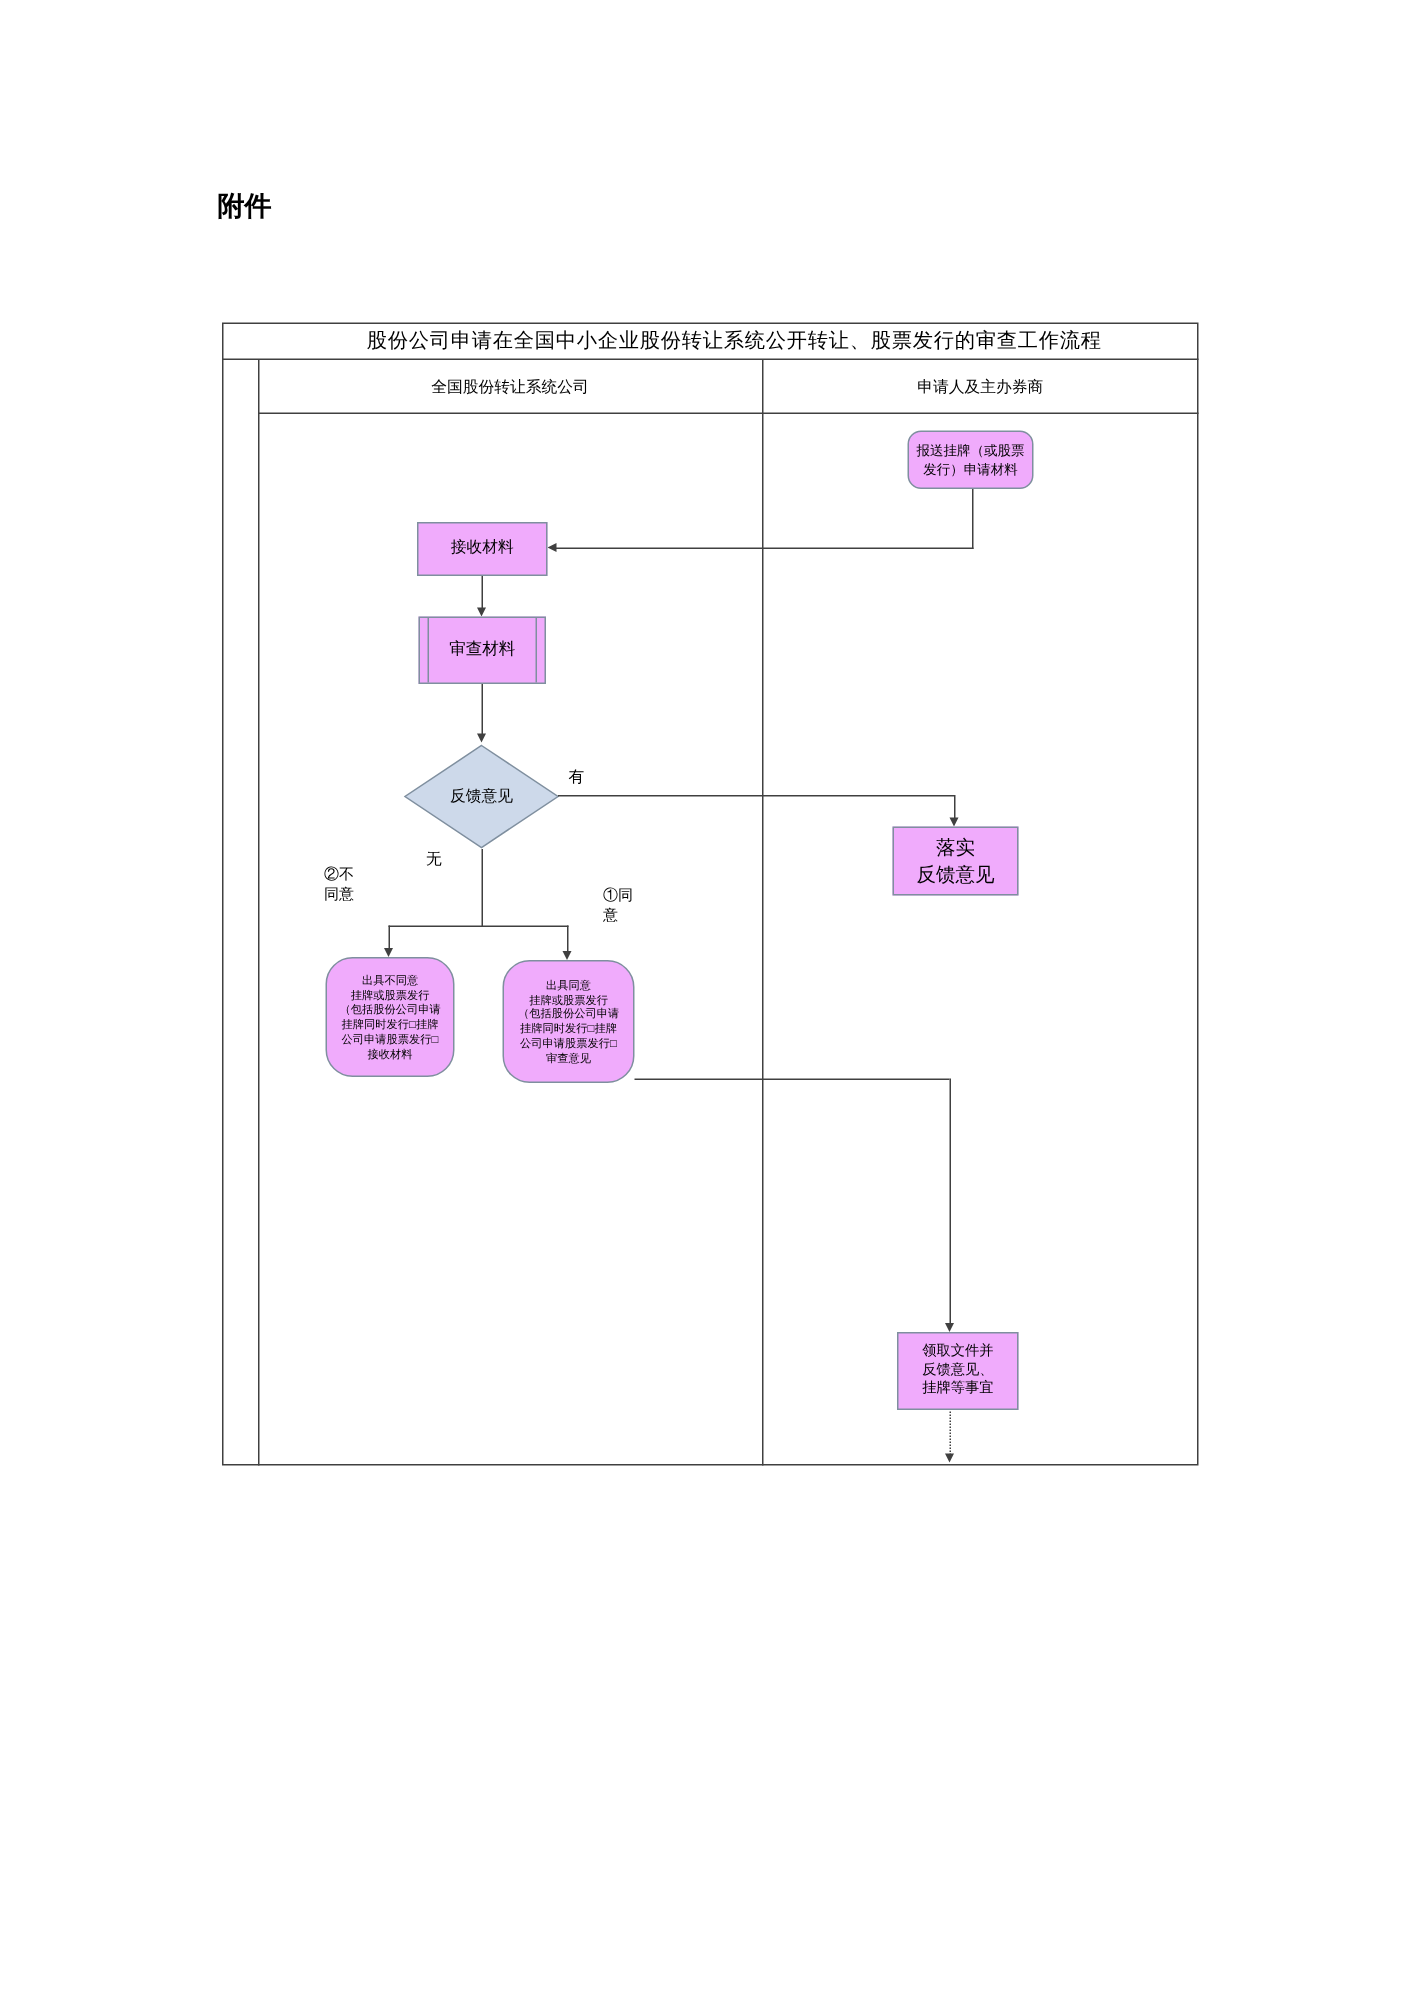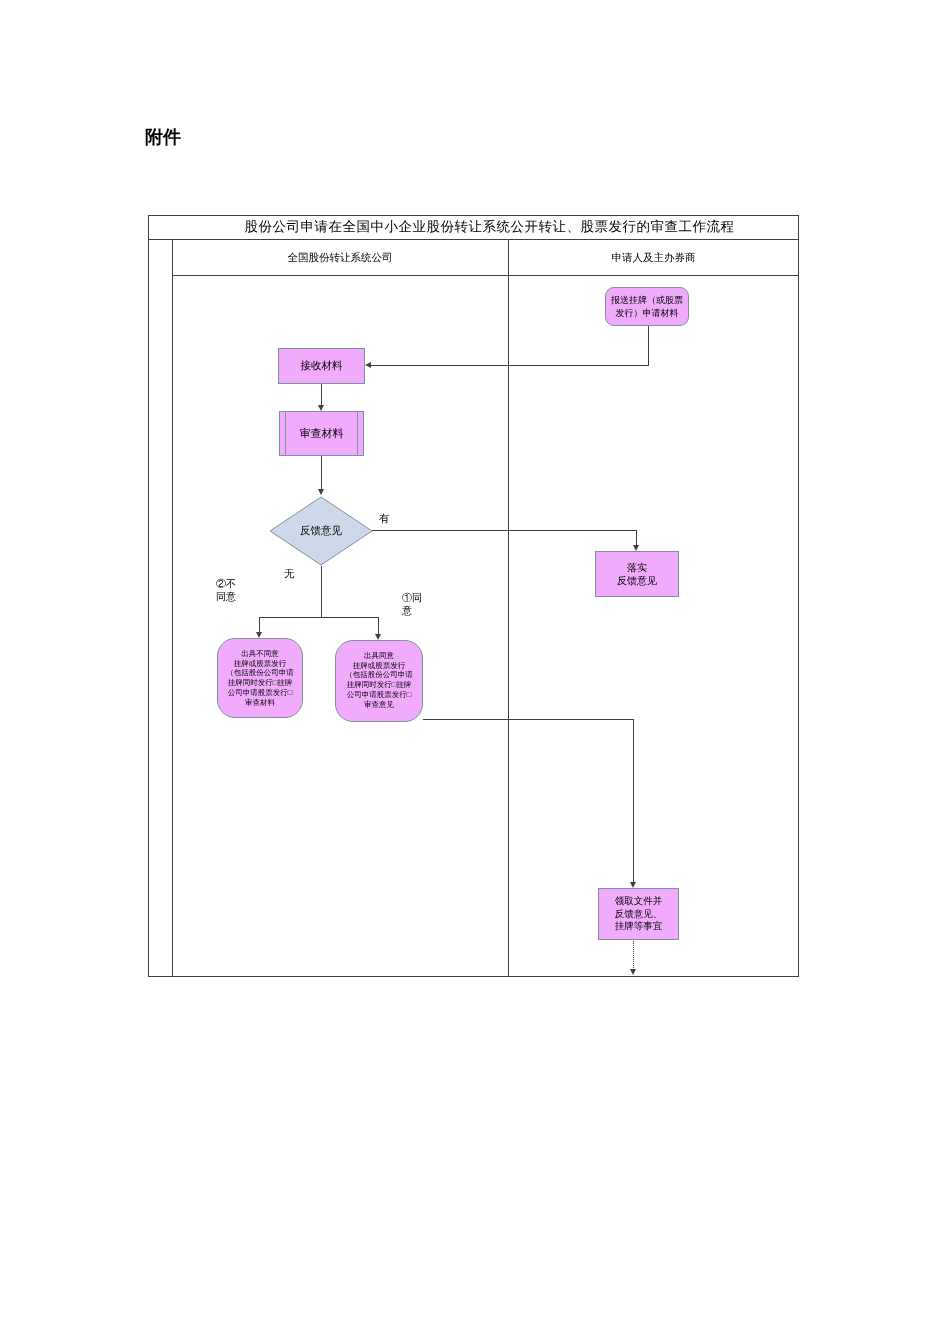--- a/index.html
+++ b/index.html
@@ -107,43 +107,43 @@
       <polygon points="52,1 103,35 52,69 1,35" fill="#cdd9ea" stroke="#7f8f9f" stroke-width="1"></polygon>
     </svg>
     <span class="diamond-label">反馈意见</span>
   </div>
 
   <div class="flow-label" style="left:379px;top:512px;">有</div>
   <div class="cline-h" style="left:372px;top:530px;width:264px;"></div>
   <div class="cline-v" style="left:636px;top:530px;height:17px;"></div>
   <div class="arrow-down" style="left:633px;top:545px;"></div>
 
-  <div class="node" style="left:595px;top:551px;width:84px;height:46px;font-size:10px;">落实
+  <div class="node" style="left:595px;top:551px;width:84px;height:46px;font-size:13px;">落实
 反馈意见</div>
 
   <div class="flow-label" style="left:284px;top:567px;">无</div>
   <div class="cline-v" style="left:321px;top:566px;height:52px;"></div>
   <div class="cline-h" style="left:259px;top:617px;width:120px;"></div>
 
   <div class="flow-label" style="left:216px;top:577px;font-size:10px;">②不
 同意</div>
   <div class="cline-v" style="left:259px;top:617px;height:16px;"></div>
   <div class="arrow-down" style="left:256px;top:632px;"></div>
   <div class="node node--biground" style="left:217px;top:638px;width:86px;height:80px;font-size:7.5px;">出具不同意
 挂牌或股票发行
 （包括股份公司申请
 挂牌同时发行□挂牌
 公司申请股票发行□
-审查材料</div>
+接收材料</div>
 
   <div class="flow-label" style="left:402px;top:591px;font-size:10px;">①同
 意</div>
   <div class="cline-v" style="left:378px;top:617px;height:18px;"></div>
   <div class="arrow-down" style="left:375px;top:634px;"></div>
-  <div class="node node--biground" style="left:335px;top:640px;width:88px;height:82px;font-size:7.5px;font-family:Liberation Mono, monospace;">出具同意
+  <div class="node node--biground" style="left:335px;top:640px;width:88px;height:82px;font-size:7.5px;">出具同意
 挂牌或股票发行
 （包括股份公司申请
 挂牌同时发行□挂牌
 公司申请股票发行□
 审查意见</div>
 
   <div class="cline-h" style="left:423px;top:719px;width:210px;"></div>
   <div class="cline-v" style="left:633px;top:719px;height:165px;"></div>
   <div class="arrow-down" style="left:630px;top:882px;"></div>
 

